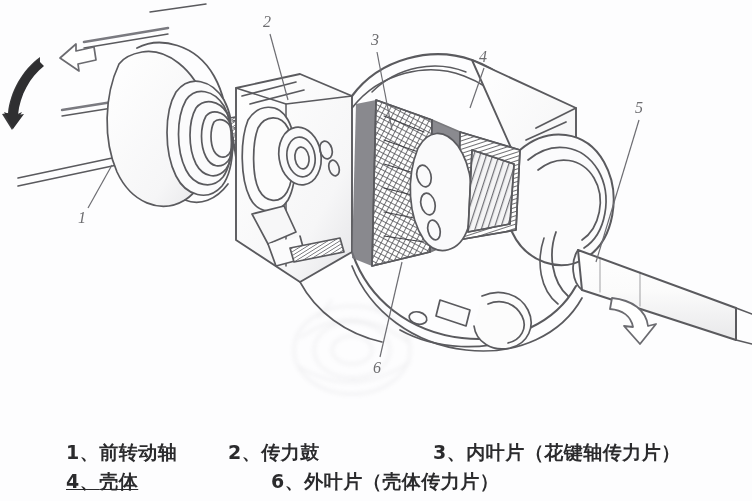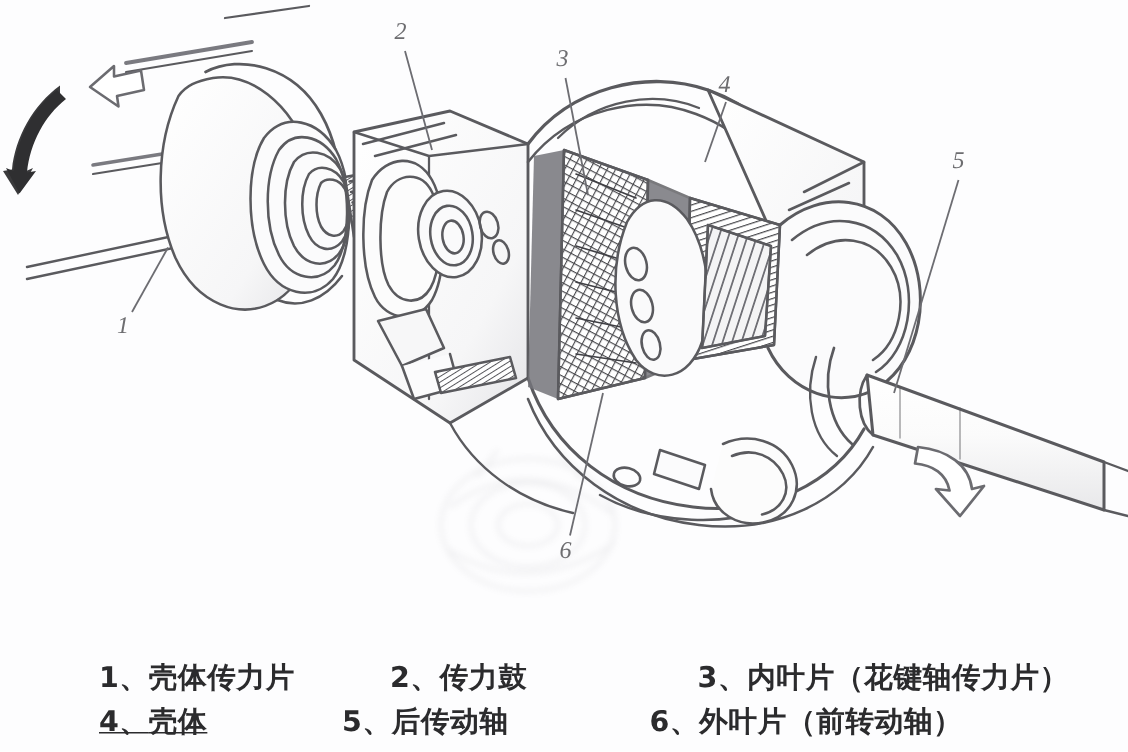--- a/index.html
+++ b/index.html
@@ -37,21 +37,21 @@
     display:flex;align-items:baseline;
     font-family:"DejaVu Sans","Liberation Sans",sans-serif;
     font-size:19px;font-weight:700;color:#2b2b2d;
     letter-spacing:0.5px;
     line-height:29px;
     padding-left:66px;
     white-space:pre;
   }
   .cap-item{display:inline-block;}
   .w-a{width:162px;}
-  .w-b{width:162px;margin-left:32px;}
+  .w-b{width:162px;}
   .w-c{width:auto;margin-left:43px;}
   .w-d{width:162px;text-decoration:underline;}
   .w-e{width:162px;}
 </style>
 </head>
 <body>
 
 <div id="page">
 
   <div class="figure">
@@ -248,25 +248,24 @@
     <span class="callout" style="left:263px;top:14px;">2</span>
     <span class="callout" style="left:371px;top:32px;">3</span>
     <span class="callout" style="left:479px;top:49px;">4</span>
     <span class="callout" style="left:635px;top:100px;">5</span>
     <span class="callout" style="left:373px;top:360px;">6</span>
   </div>
 
   <div class="caption">
 
     <div class="cap-line">
-      <span class="cap-item w-a"><span>1、</span><span>壳体传力片</span></span>
+      <span class="cap-item w-a"><span>1、</span><span>前转动轴</span></span>
       <span class="cap-item w-b"><span>2、</span><span>传力鼓</span></span>
       <span class="cap-item w-c"><span>3、</span><span>内叶片（花键轴传力片）</span></span>
     </div>
 
     <div class="cap-line">
       <span class="cap-item w-d"><span>4、</span><span>壳体</span></span>
-      <span class="cap-item w-e"><span>5、</span><span>后传动轴</span></span>
-      <span class="cap-item w-c"><span>6、</span><span>外叶片（前转动轴）</span></span>
+      <span class="cap-item w-c"><span>6、</span><span>外叶片（壳体传力片）</span></span>
     </div>
 
   </div>
 </div>
 
 </body></html>

